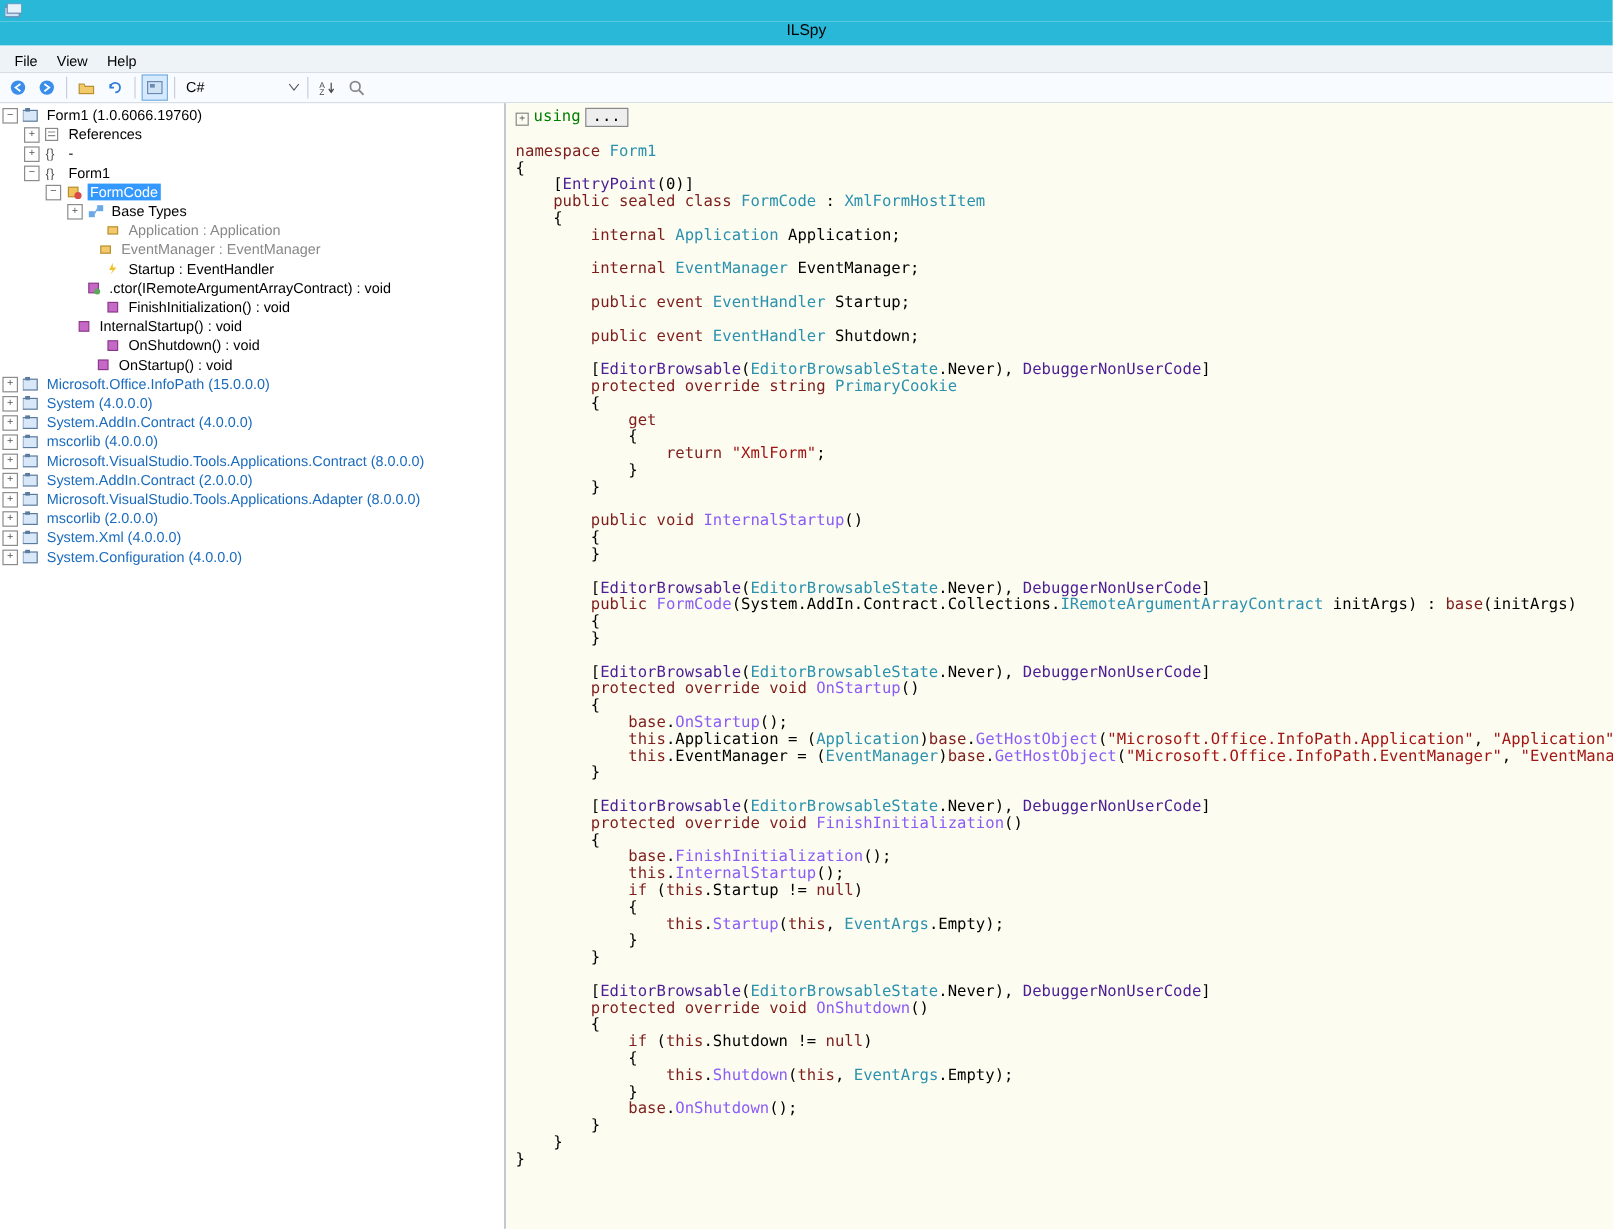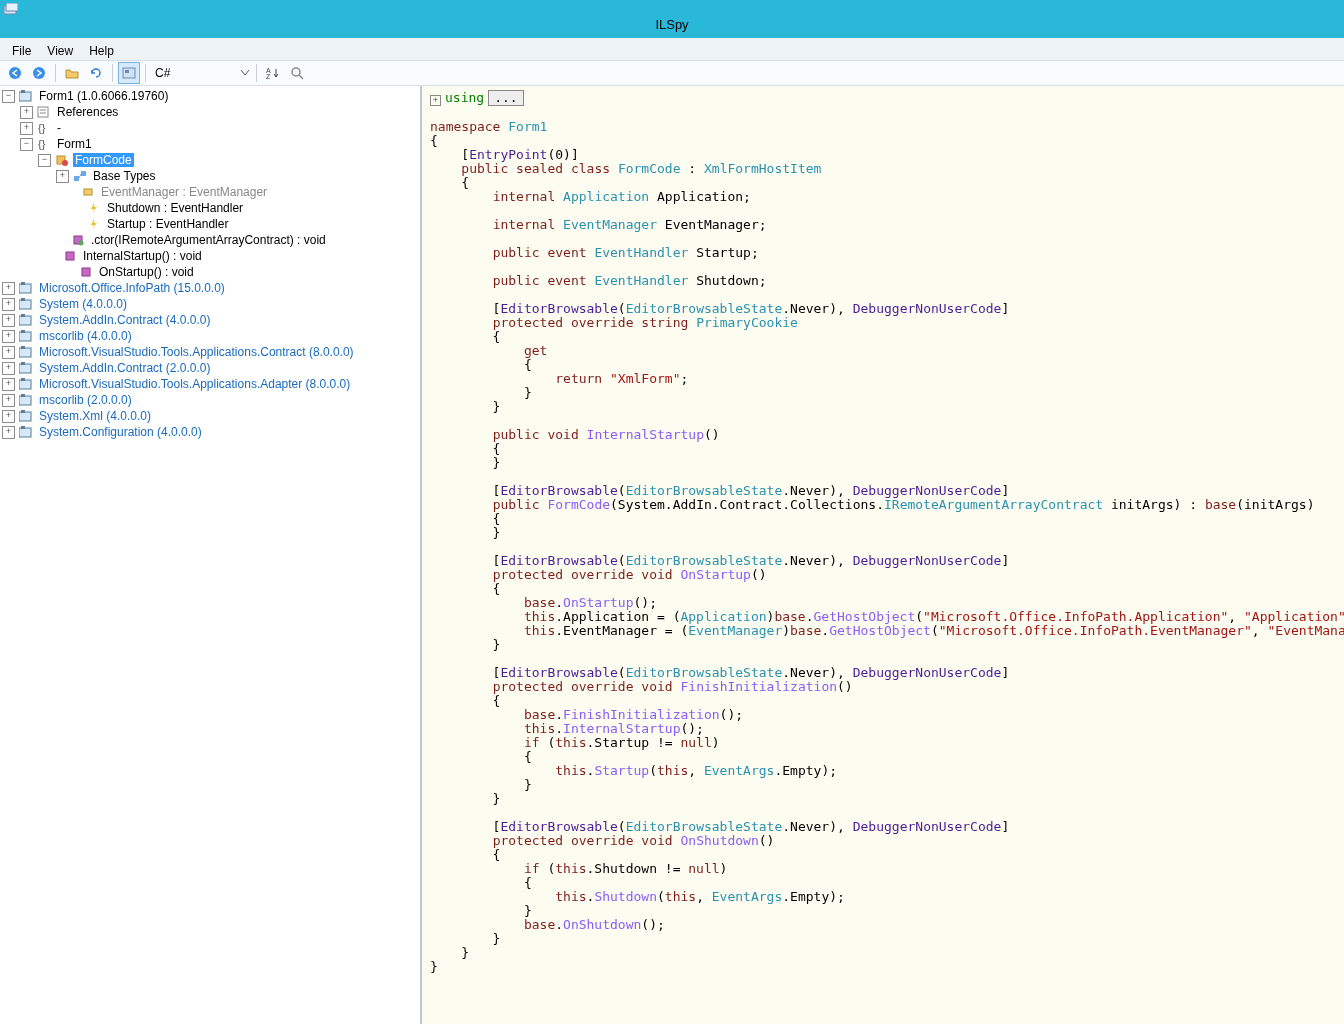--- a/index.html
+++ b/index.html
@@ -169,65 +169,83 @@
         <span class="ic">
           <svg width="14" height="12">
             <rect x="1" y="6" width="5" height="5" fill="#6aa8e8"></rect>
             <rect x="8" y="1" width="5" height="5" fill="#6aa8e8"></rect>
             <line x1="6" y1="8" x2="8" y2="4" stroke="#6aa8e8"></line>
           </svg>
         </span>
         <span class="lbl">Base Types</span>
       </div>
 
+<div class="trow" style="padding-left:70px">
+        <span class="noex"></span>
+        <span class="ic">
+          <svg width="12" height="12">
+            <rect x="2" y="3" width="8" height="6" fill="#f2c96b" stroke="#b8902e"></rect>
+          </svg>
+        </span>
+        <span class="lbl gray">Application : Application</span>
+      </div>
 <div class="trow" style="padding-left:64px">
         <span class="noex"></span>
         <span class="ic">
           <svg width="12" height="12">
             <rect x="2" y="3" width="8" height="6" fill="#f2c96b" stroke="#b8902e"></rect>
           </svg>
         </span>
         <span class="lbl gray">EventManager : EventManager</span>
-      </div>
-<div class="trow" style="padding-left:70px">
-        <span class="noex"></span>
-        <span class="ic">
-          <svg width="12" height="12">
-            <path d="M6 1 L3 7 L6 7 L4 11 L9 5 L6 5 z" fill="#f0c028"></path>
-          </svg>
-        </span>
-        <span class="lbl">Shutdown : EventHandler</span>
       </div>
 <div class="trow" style="padding-left:70px">
         <span class="noex"></span>
         <span class="ic">
           <svg width="12" height="12">
             <path d="M6 1 L3 7 L6 7 L4 11 L9 5 L6 5 z" fill="#f0c028"></path>
           </svg>
         </span>
         <span class="lbl">Startup : EventHandler</span>
       </div>
 <div class="trow" style="padding-left:54px">
         <span class="noex"></span>
         <span class="ic">
           <svg width="12" height="12">
             <rect x="2" y="2" width="8" height="8" fill="#c668c6" stroke="#8a3a8a"></rect>
             <circle cx="9" cy="9" r="2.5" fill="#5aa85a"></circle>
           </svg>
         </span>
         <span class="lbl">.ctor(IRemoteArgumentArrayContract) : void</span>
       </div>
+<div class="trow" style="padding-left:70px">
+        <span class="noex"></span>
+        <span class="ic">
+          <svg width="12" height="12">
+            <rect x="2" y="2" width="8" height="8" fill="#c668c6" stroke="#8a3a8a"></rect>
+          </svg>
+        </span>
+        <span class="lbl">FinishInitialization() : void</span>
+      </div>
 <div class="trow" style="padding-left:46px">
         <span class="noex"></span>
         <span class="ic">
           <svg width="12" height="12">
             <rect x="2" y="2" width="8" height="8" fill="#c668c6" stroke="#8a3a8a"></rect>
           </svg>
         </span>
         <span class="lbl">InternalStartup() : void</span>
+      </div>
+<div class="trow" style="padding-left:70px">
+        <span class="noex"></span>
+        <span class="ic">
+          <svg width="12" height="12">
+            <rect x="2" y="2" width="8" height="8" fill="#c668c6" stroke="#8a3a8a"></rect>
+          </svg>
+        </span>
+        <span class="lbl">OnShutdown() : void</span>
       </div>
 <div class="trow" style="padding-left:62px">
         <span class="noex"></span>
         <span class="ic">
           <svg width="12" height="12">
             <rect x="2" y="2" width="8" height="8" fill="#c668c6" stroke="#8a3a8a"></rect>
           </svg>
         </span>
         <span class="lbl">OnStartup() : void</span>
       </div>

